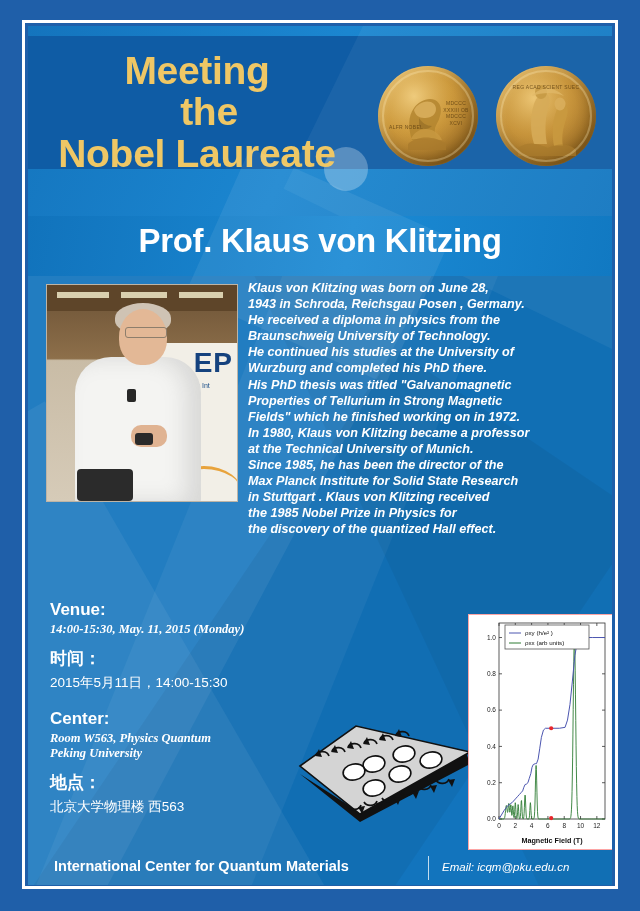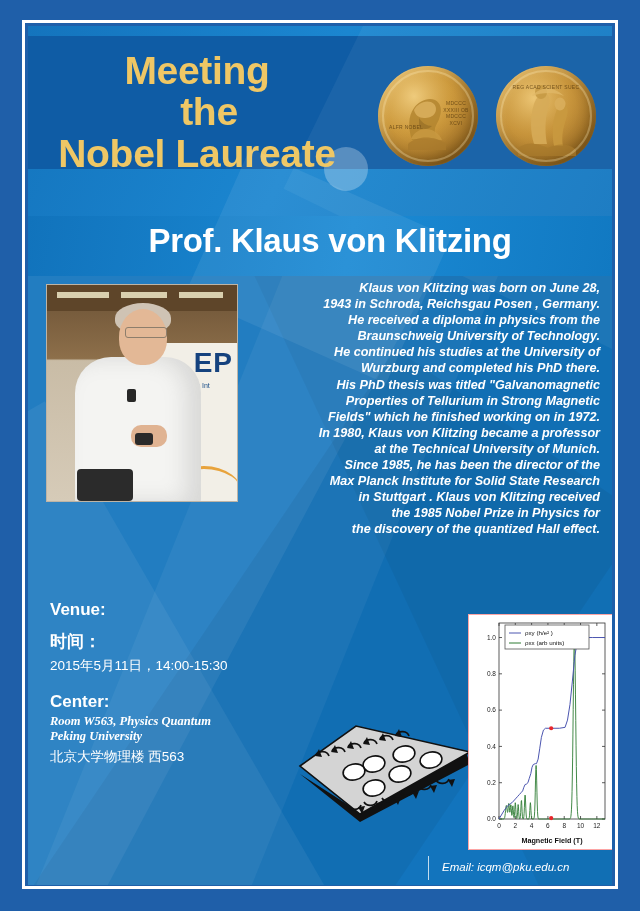--- a/index.html
+++ b/index.html
@@ -50,21 +50,21 @@
   .medal-rim{position:absolute;inset:4px;border-radius:50%;border:2px solid rgba(255,240,190,0.30);}
   .medal-face{position:absolute;inset:0;}
   .medal-txt{position:absolute;font-size:5px;color:rgba(90,60,15,0.8);letter-spacing:0.3px;}
 
   
   .namebar{position:absolute;left:0;top:190px;width:584px;height:60px;
            background:linear-gradient(100deg,#1173bc 0%,#1b8ad4 55%,#1179c2 100%);}
   .namebar .nb-sheen{position:absolute;left:180px;top:-30px;width:220px;height:160px;
                      background:rgba(255,255,255,0.07);transform:rotate(24deg);}
   .speaker{position:absolute;left:0;top:196px;width:584px;text-align:center;color:#ffffff;
-           font-size:33px;font-weight:bold;letter-spacing:-0.3px;padding-left:10px;}
+           font-size:33px;font-weight:bold;letter-spacing:-0.3px;}
 
   
   .photo{position:absolute;left:18px;top:258px;width:190px;height:216px;background:#d8cdbd;
          overflow:hidden;border:1px solid rgba(0,0,0,0.12);}
   .ph-wall{position:absolute;inset:0;background:linear-gradient(180deg,#6b5136 0%,#7d6140 18%,#8d6f4a 34%,#c9bca6 35%,#d6cbb8 100%);}
   .ph-ceil{position:absolute;left:0;top:0;width:190px;height:26px;background:#5e4529;}
   .ph-ceil i{position:absolute;top:7px;height:6px;background:#d9cfae;}
   .ph-banner{position:absolute;right:0;top:58px;width:86px;height:158px;background:#f2efe7;}
   .ph-ep{position:absolute;right:4px;top:62px;font-size:28px;font-weight:bold;color:#15427e;letter-spacing:1px;}
   .ph-b2{position:absolute;right:2px;top:96px;font-size:7px;color:#1a4e88;text-align:center;width:84px;line-height:1.5;}
@@ -78,21 +78,21 @@
   .ph-glass{position:absolute;left:78px;top:42px;width:40px;height:9px;
             border:1.5px solid #8d7e6c;border-radius:3px;}
   .ph-mic{position:absolute;left:80px;top:104px;width:9px;height:13px;background:#272727;border-radius:2px;}
   .ph-hand{position:absolute;left:84px;top:140px;width:36px;height:22px;background:#e0b392;border-radius:10px;}
   .ph-clicker{position:absolute;left:88px;top:148px;width:18px;height:12px;background:#2a2a2a;border-radius:3px;}
   .ph-bag{position:absolute;left:30px;top:184px;width:56px;height:32px;background:#2b2b2b;border-radius:4px;}
 
   
   .bio{position:absolute;left:220px;top:254px;width:352px;color:#ffffff;
        font-style:italic;font-weight:bold;font-size:12.6px;line-height:16.1px;
-       white-space:pre-line;font-family:"Liberation Sans",sans-serif;text-align:right;}
+       white-space:pre-line;font-family:"Liberation Sans",sans-serif;}
 
   
   .info{position:absolute;left:22px;top:572px;width:280px;color:#ffffff;}
   .lbl{font-size:17px;font-weight:bold;margin-top:2px;}
   .lbl-cn{font-size:17px;font-weight:bold;margin-top:10px;}
   .val-en{font-size:12.5px;font-style:italic;font-family:"Liberation Serif",serif;
           font-weight:bold;margin-top:2px;line-height:15px;}
   .val-cn{font-size:13.5px;margin-top:4px;line-height:17px;}
   .gap{height:16px;}
 
@@ -235,26 +235,28 @@
 In 1980, Klaus von Klitzing became a professor
 at the Technical University of Munich.
 Since 1985, he has been the director of the
 Max Planck Institute for Solid State Research
 in Stuttgart . Klaus von Klitzing received
 the 1985 Nobel Prize in Physics for
 the discovery of the quantized Hall effect.</div>
 
     <div class="info">
       <div class="lbl">Venue:</div>
+      <div class="val-en">14:00-15:30, May. 11, 2015 (Monday)</div>
       <div class="lbl-cn">时间：</div>
       <div class="val-cn">2015年5月11日，14:00-15:30</div>
       <div class="gap"></div>
       <div class="lbl">Center:</div>
       <div class="val-en">Room W563, Physics Quantum</div>
       <div class="val-en" style="margin-top:0;">Peking University</div>
+      <div class="lbl-cn">地点：</div>
       <div class="val-cn">北京大学物理楼 西563</div>
     </div>
 
     <div class="slab">
       <svg width="178" height="122" viewBox="0 0 178 122">
 
         <polygon points="4,56 64,104 174,46 170,34 60,92" fill="#111111"></polygon>
 
         <polygon points="4,48 60,8 174,34 64,96" fill="#d4d4d4" stroke="#111111" stroke-width="1.6"></polygon>
         <g stroke="#111111" stroke-width="1.7" fill="none">
@@ -349,17 +351,18 @@
           <circle cx="82.18461538461538" cy="203.09259259259258" r="2.1" fill="#e8262b"></circle>
           <rect x="36" y="10" width="84" height="24" fill="#fff" stroke="#555" stroke-width="0.8"></rect>
           <line x1="40" y1="18" x2="52" y2="18" stroke="#4c56b0" stroke-width="1"></line>
           <text x="56" y="20.4" font-size="6.2" fill="#111" font-family="&quot;Liberation Sans&quot;,sans-serif">ρxy (h/e² )</text>
           <line x1="40" y1="28" x2="52" y2="28" stroke="#2f7d34" stroke-width="1"></line>
           <text x="56" y="30.4" font-size="6.2" fill="#111" font-family="&quot;Liberation Sans&quot;,sans-serif">ρxx (arb units)</text>
         </svg>
     </div>
 
     <div class="footer"></div>
+    <div class="footer-txt">International Center for Quantum Materials</div>
     <div class="footer-div"></div>
     <div class="footer-mail">Email: icqm@pku.edu.cn</div>
 
   </div>
 </div>
 
 </body></html>

